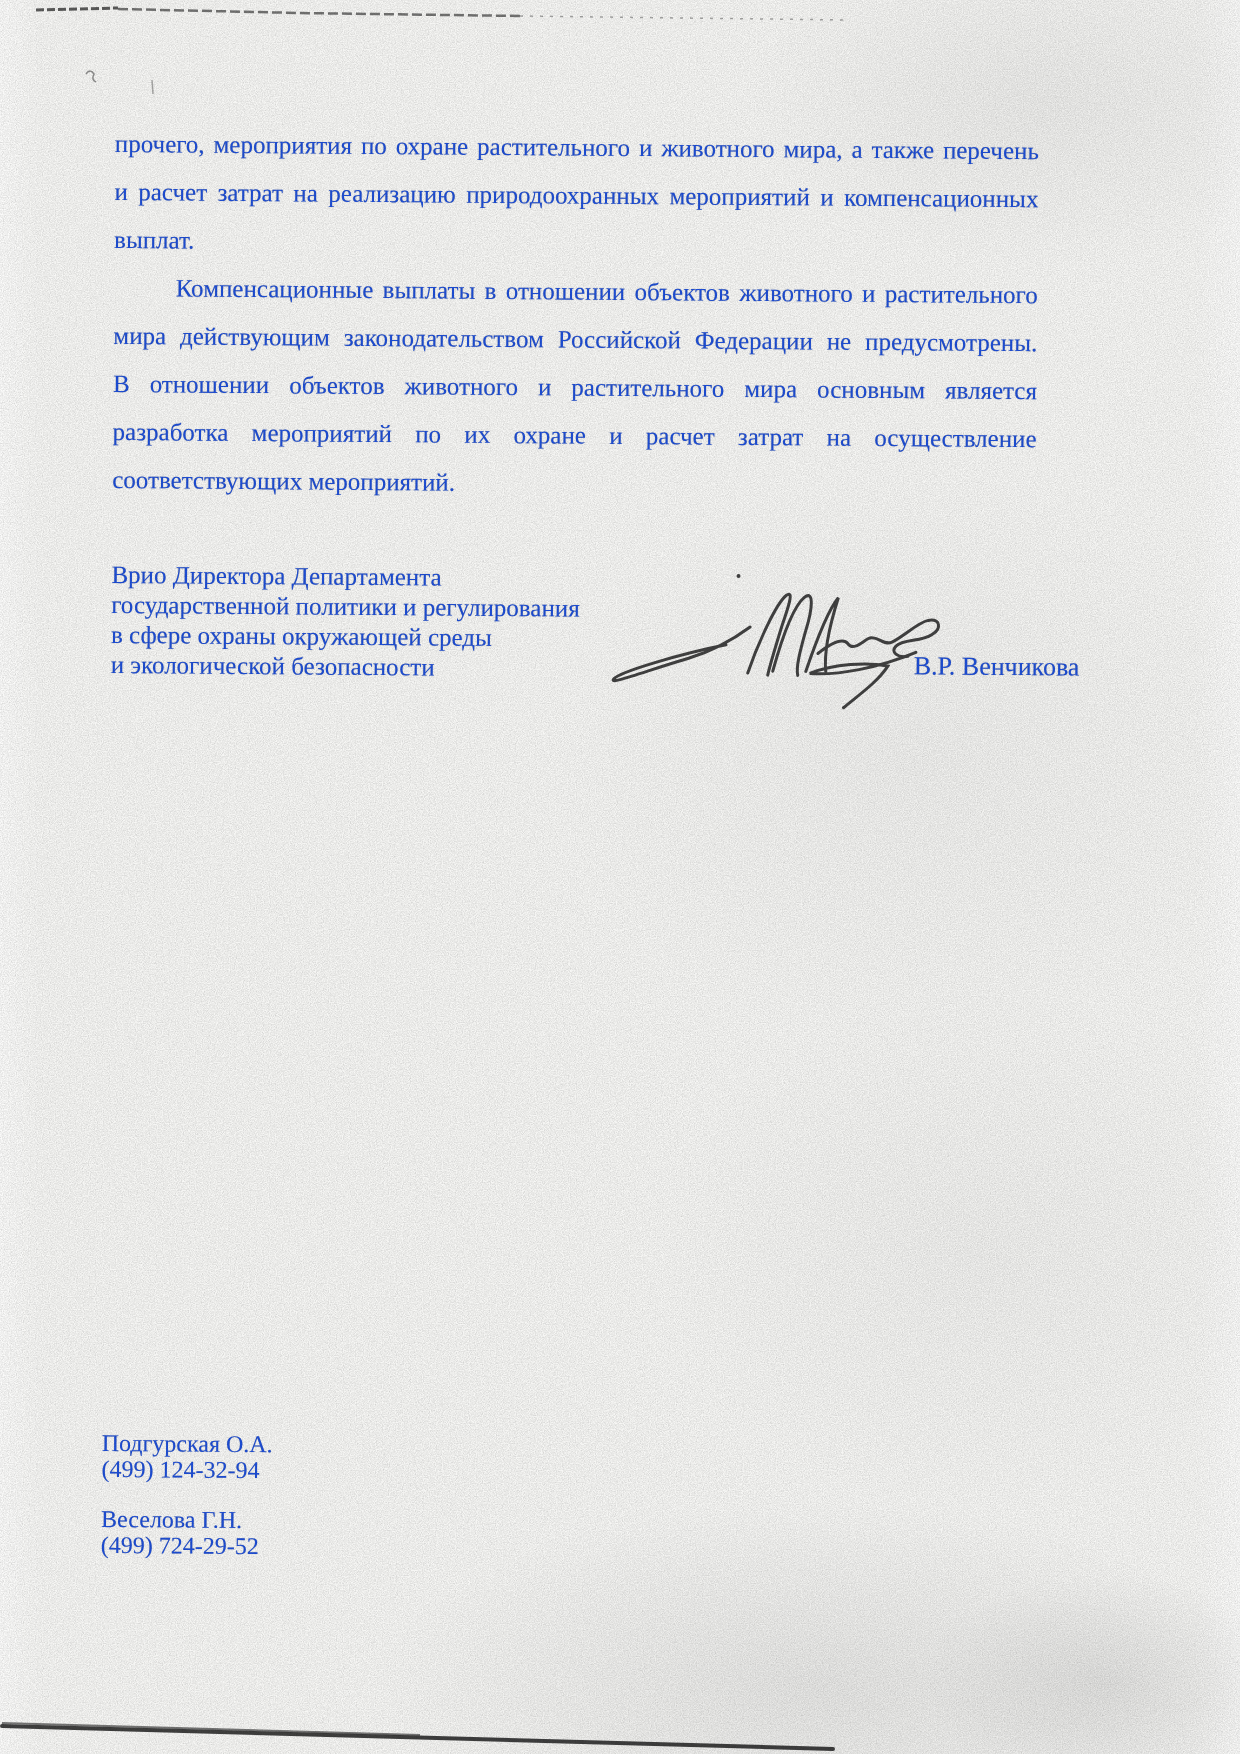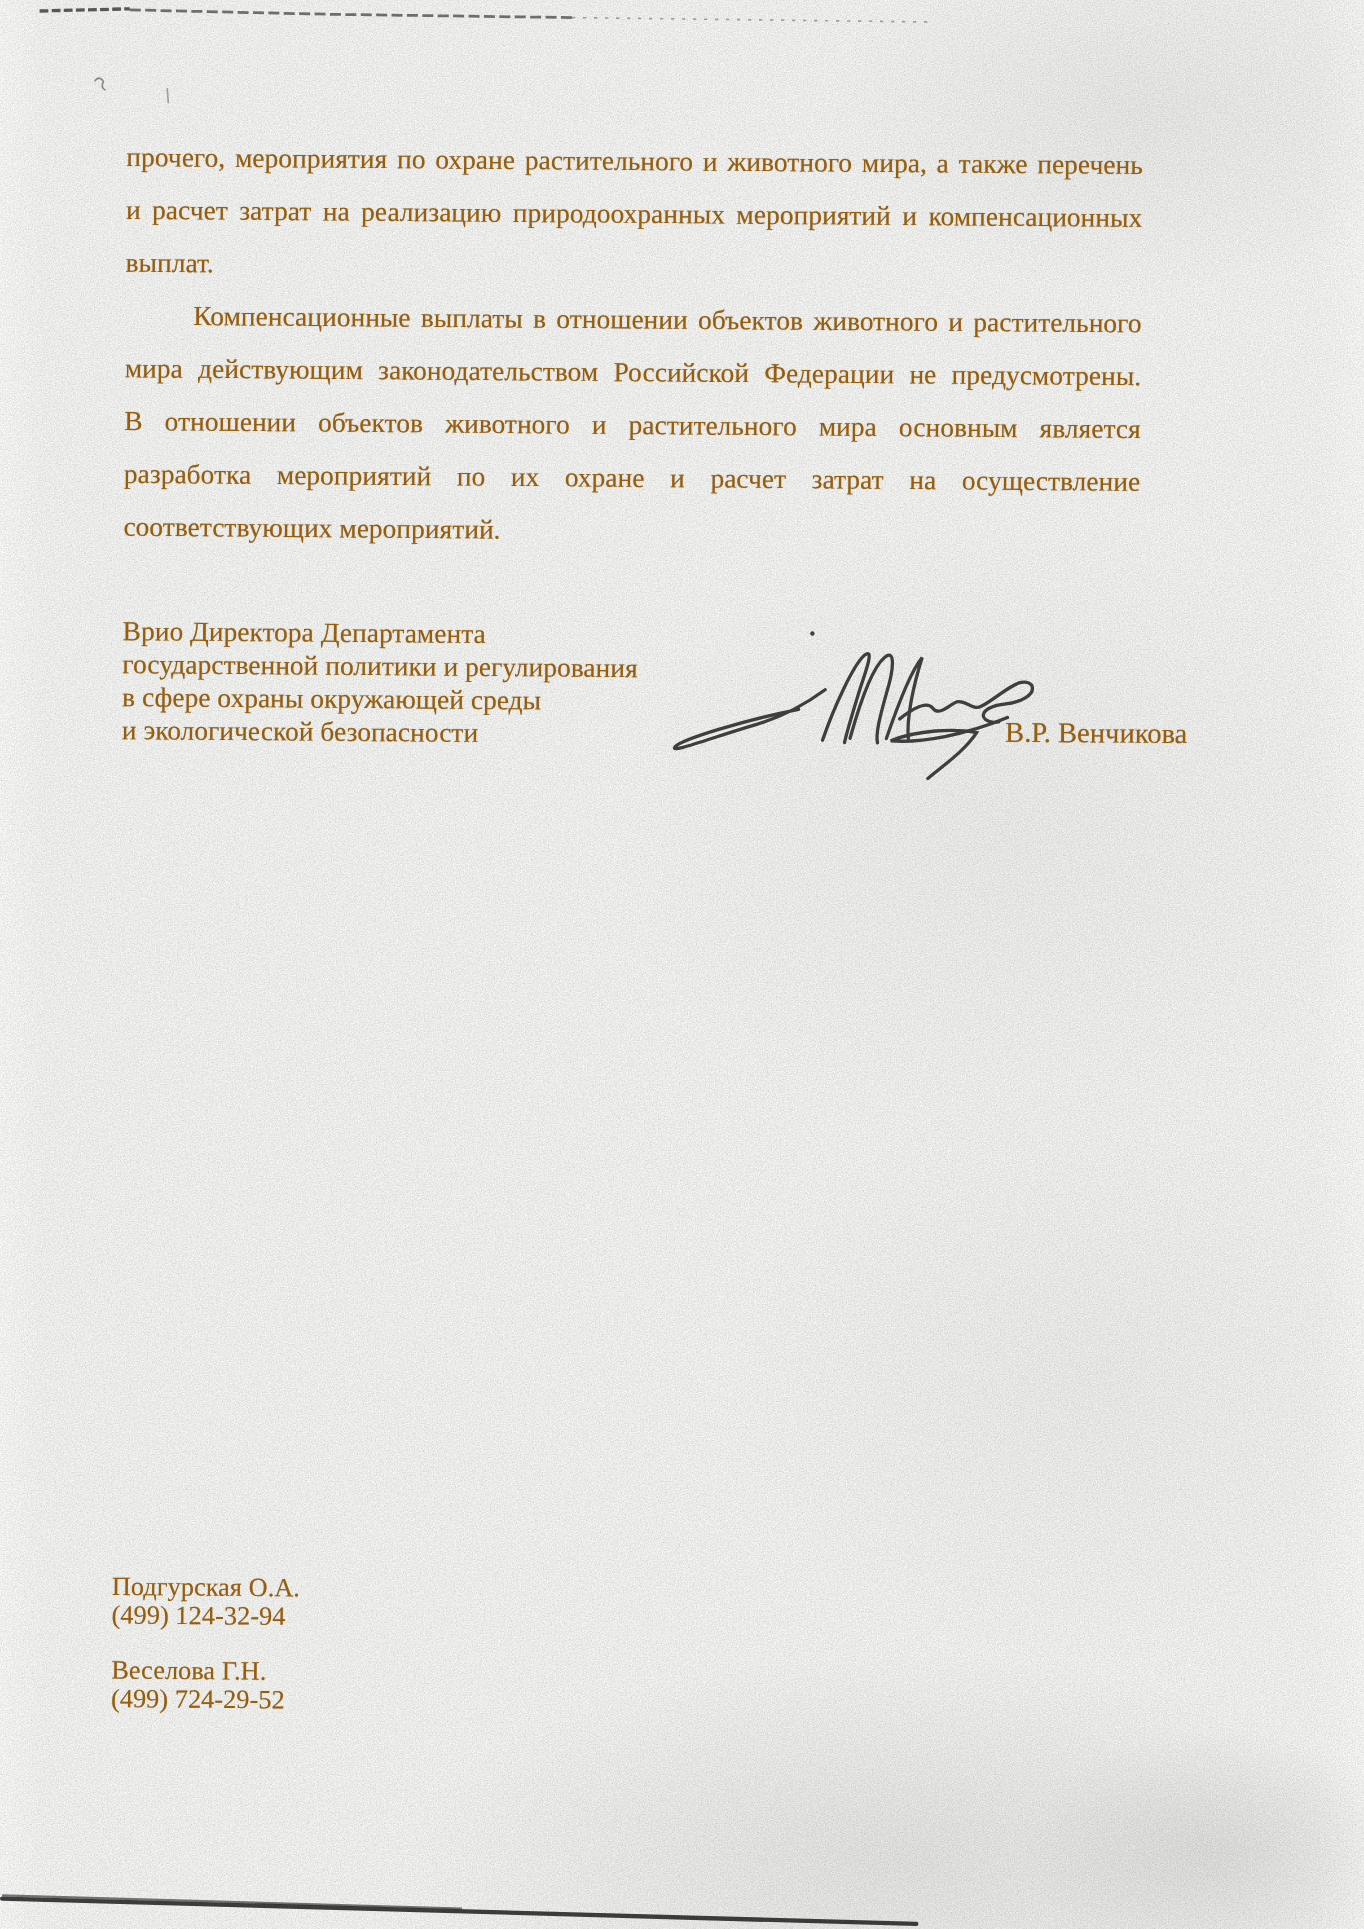--- a/index.html
+++ b/index.html
@@ -4,21 +4,21 @@
 <style>
   html, body { margin: 0; padding: 0; background: #e9e9e7; }
   .page {
     position: relative;
     width: 1240px;
     height: 1754px;
     margin: 0 auto;
     overflow: hidden;
     background: #f7f7f5;
     font-family: "Liberation Serif", "DejaVu Serif", serif;
-    color: #a16207;
+    color: #1d4ed8;
   }
   
   .smudges {
     position: absolute; inset: 0; pointer-events: none;
     background:
       radial-gradient(ellipse 420px 240px at 1040px 100px, rgba(140,140,140,0.10), rgba(140,140,140,0) 70%),
       radial-gradient(ellipse 520px 420px at 920px 760px, rgba(150,150,150,0.07), rgba(150,150,150,0) 70%),
       radial-gradient(ellipse 460px 380px at 980px 1250px, rgba(150,150,150,0.07), rgba(150,150,150,0) 70%),
       radial-gradient(ellipse 620px 260px at 820px 1690px, rgba(120,120,120,0.13), rgba(120,120,120,0) 72%),
       radial-gradient(ellipse 260px 160px at 1105px 1685px, rgba(110,110,110,0.12), rgba(110,110,110,0) 70%),

